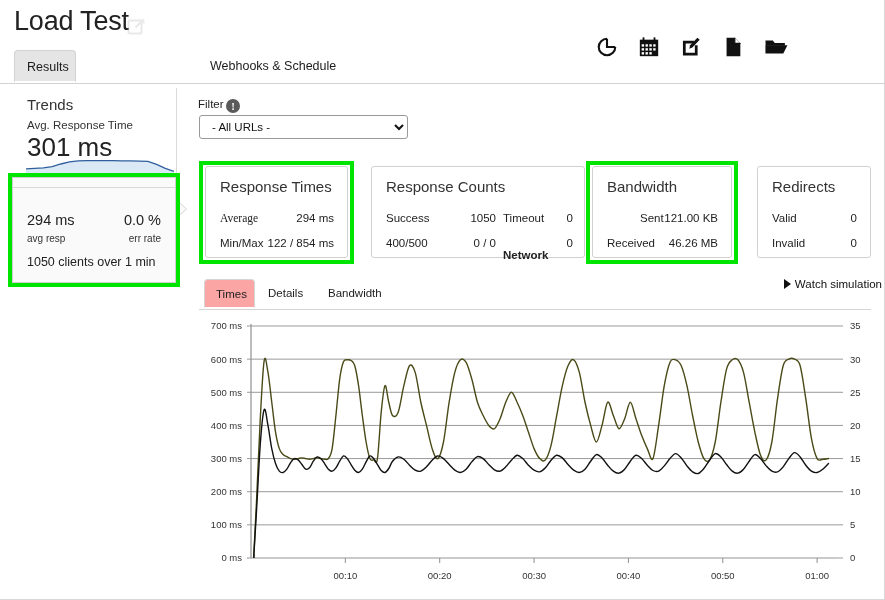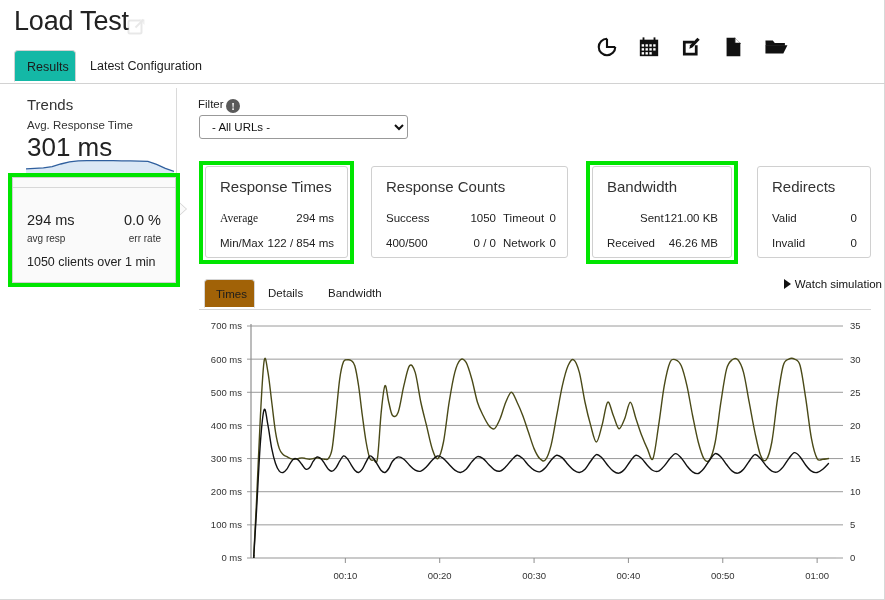--- a/index.html
+++ b/index.html
@@ -78,21 +78,21 @@
     color: #1c1c1c;
     padding: 0 12px;
     box-sizing: border-box;
     cursor: pointer;
     white-space: nowrap;
   }
   .tab.active {
     border: 1px solid #d2d2d2;
     border-bottom: 1px solid #ffffff;
     border-radius: 4px 4px 0 0;
-    background: #14b8a6;
+    background: #e5e5e5;
     z-index: 2;
   }
 
   
   .trends-col {
     position: absolute;
     left: 0; top: 88px;
     width: 176px; height: 98px;
     border-right: 1px solid #dadada;
   }
@@ -221,21 +221,21 @@
     position: absolute;
     top: 0; height: 29px; line-height: 29px;
     font-size: 11.5px; color: #1c1c1c;
     padding: 0 11px; box-sizing: border-box;
     cursor: pointer; white-space: nowrap;
   }
   .subtab.active {
     border: 1px solid #d5d5d5;
     border-bottom: 1px solid #fff;
     border-radius: 4px 4px 0 0;
-    background: #a16207;
+    background: #fca5a5;
     z-index: 2;
   }
   .watch-sim {
     position: absolute;
     right: 2px; top: 278px;
     font-size: 11.5px;
     color: #111;
     cursor: pointer;
     white-space: nowrap;
   }
@@ -320,21 +320,21 @@
         <svg viewBox="0 0 26 24" width="24" height="22">
           <path d="M1.5 5 h8 l2.2 2.6 h11 v3 h-21 z" fill="#111"></path>
           <path d="M1.5 10 h21 l3 0 l-4.5 9 h-19.5 z" fill="#111"></path>
         </svg>
       </div>
     </div>
   </div>
 
   <div class="tabs">
     <div class="tab active" style="left:14px; width:62px; text-align:center;">Results</div>
-    <div class="tab" style="left:78px;">Latest Configuration</div>
+    <div class="tab" style="left:198px;">Webhooks &amp; Schedule</div>
   </div>
 
   <div class="trends-col">
     <div class="trends-title">Trends</div>
     <div class="trends-sub">Avg. Response Time</div>
     <div class="trends-value">301 ms</div>
     <div class="sparkline">
       <svg id="spark-svg" width="148" height="26" viewBox="0 0 148 26">
           <path d="M0.0 10.8 L8.7 10.4 L17.4 9.9 L26.1 8.6 L34.8 6.0 L43.5 3.8 L52.2 2.9 L60.9 2.7 L69.6 2.7 L78.4 2.7 L87.1 2.7 L95.8 2.9 L104.5 2.9 L113.2 3.1 L121.9 3.3 L130.6 6.4 L139.3 10.4 L148.0 13.4 L148 26 L0 26 Z" fill="#dbe8f5"></path>
           <path d="M0.0 10.8 L8.7 10.4 L17.4 9.9 L26.1 8.6 L34.8 6.0 L43.5 3.8 L52.2 2.9 L60.9 2.7 L69.6 2.7 L78.4 2.7 L87.1 2.7 L95.8 2.9 L104.5 2.9 L113.2 3.1 L121.9 3.3 L130.6 6.4 L139.3 10.4 L148.0 13.4" fill="none" stroke="#2f5f9e" stroke-width="1.3"></path>
@@ -363,29 +363,29 @@
 
   <div class="card" style="left:205px; width:143px;">
     <div class="card-title">Response Times</div>
     <div class="crow" style="left:14px; top:45px;font-family:Liberation Serif, serif;">Average</div>
     <div class="crow" style="right:13px; top:45px;">294 ms</div>
     <div class="crow" style="left:14px; top:70px;">Min/Max</div>
     <div class="crow" style="right:13px; top:70px;">122 / 854 ms</div>
   </div>
   <div class="hl" style="left:199px; top:161px; width:155px; height:103px;"></div>
 
-  <div class="card" style="left:371px; width:197px;">
+  <div class="card" style="left:371px; width:214px;">
     <div class="card-title">Response Counts</div>
     <div class="crow" style="left:14px; top:45px;">Success</div>
     <div class="crow" style="left:94px; top:45px; text-align:right; width:30px;">1050</div>
     <div class="crow" style="left:131px; top:45px;">Timeout</div>
     <div class="crow" style="right:11px; top:45px;">0</div>
     <div class="crow" style="left:14px; top:70px;">400/500</div>
     <div class="crow" style="left:86px; top:70px; text-align:right; width:38px;">0 / 0</div>
-    <div class="crow" style="left:131px; top:70px;">Network</div>
+    <div class="crow" style="left:131px; top:82px;font-weight:bold;">Network</div>
     <div class="crow" style="right:11px; top:70px;">0</div>
   </div>
 
   <div class="card" style="left:592px; width:140px;">
     <div class="card-title">Bandwidth</div>
     <div class="crow" style="left:14px; top:45px;margin-left:33px;">Sent</div>
     <div class="crow" style="right:13px; top:45px;">121.00 KB</div>
     <div class="crow" style="left:14px; top:70px;">Received</div>
     <div class="crow" style="right:13px; top:70px;">46.26 MB</div>
   </div>

